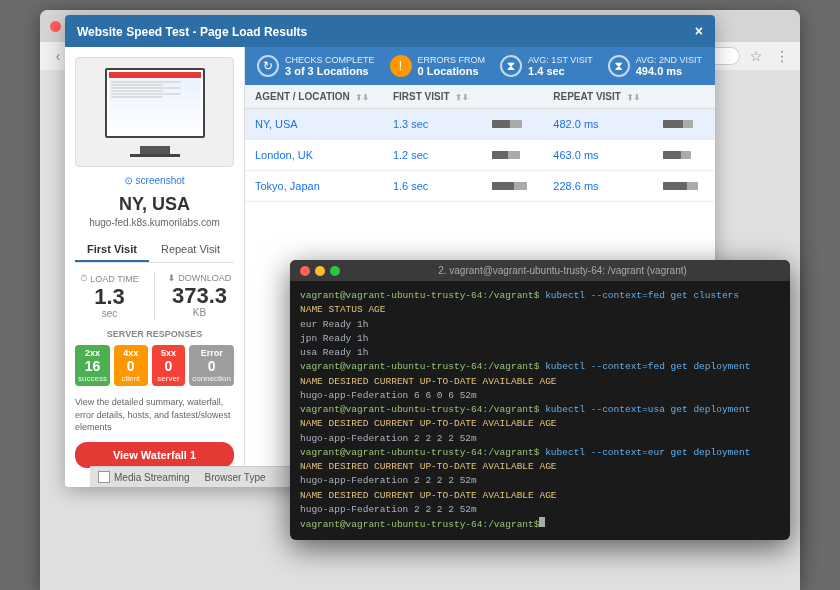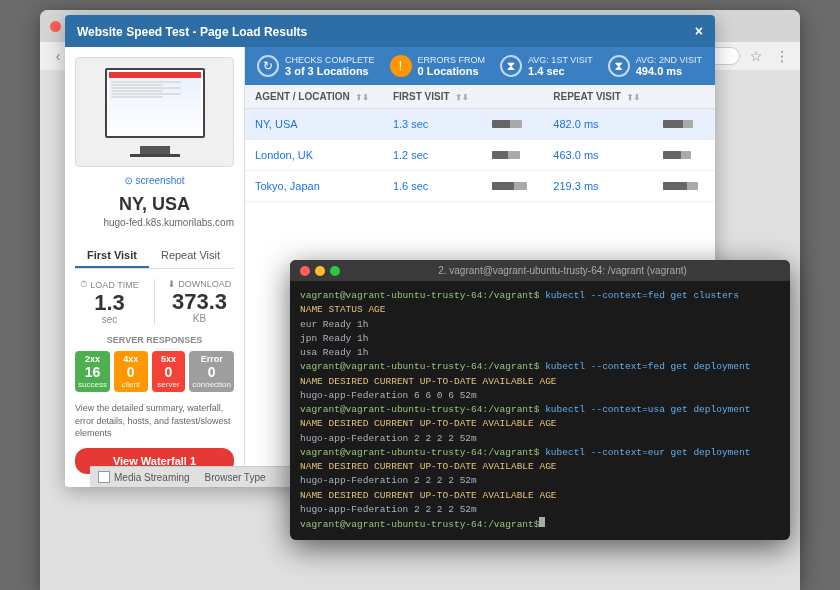--- a/index.html
+++ b/index.html
@@ -224,24 +224,24 @@
 
     .location-name {
       text-align: center;
       font-size: 18px;
       font-weight: bold;
       color: #333;
       margin-bottom: 2px;
     }
 
     .location-url {
-      text-align: right;
+      text-align: center;
       font-size: 10px;
       color: #666;
-      margin-bottom: 16px;
+      margin-bottom: 10px;
     }
 
     .visit-tabs {
       display: flex;
       border-bottom: 1px solid #ddd;
       margin-bottom: 10px;
     }
 
     .visit-tab {
       padding: 5px 12px;
@@ -787,21 +787,21 @@
               </tr>
               <tr>
                 <td><a class="link-blue">Tokyo, Japan</a></td>
                 <td><a class="link-blue">1.6 sec</a></td>
                 <td>
                   <svg width="40" height="14">
                       <rect x="0" y="4" width="35" height="8" fill="#aaa" rx="1"></rect>
                       <rect x="0" y="4" width="22" height="8" fill="#666" rx="1"></rect>
                     </svg>
                 </td>
-                <td><a class="link-blue">219.3 ms</a></td>
+                <td><a class="link-blue">228.6 ms</a></td>
                 <td>
                   <svg width="40" height="14">
                       <rect x="0" y="4" width="35" height="8" fill="#aaa" rx="1"></rect>
                       <rect x="0" y="4" width="24" height="8" fill="#666" rx="1"></rect>
                     </svg>
                 </td>
               </tr>
             </tbody>
           </table>
         </div>

